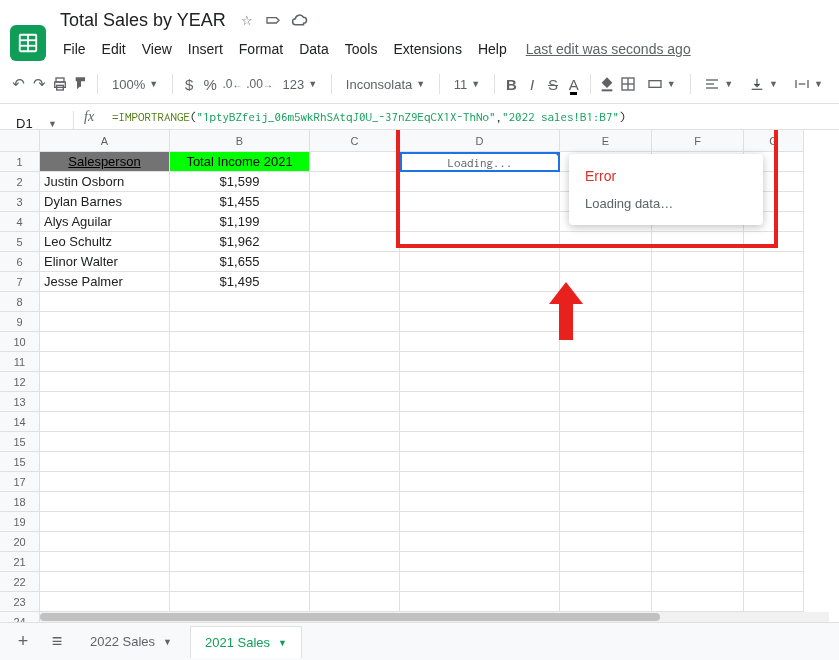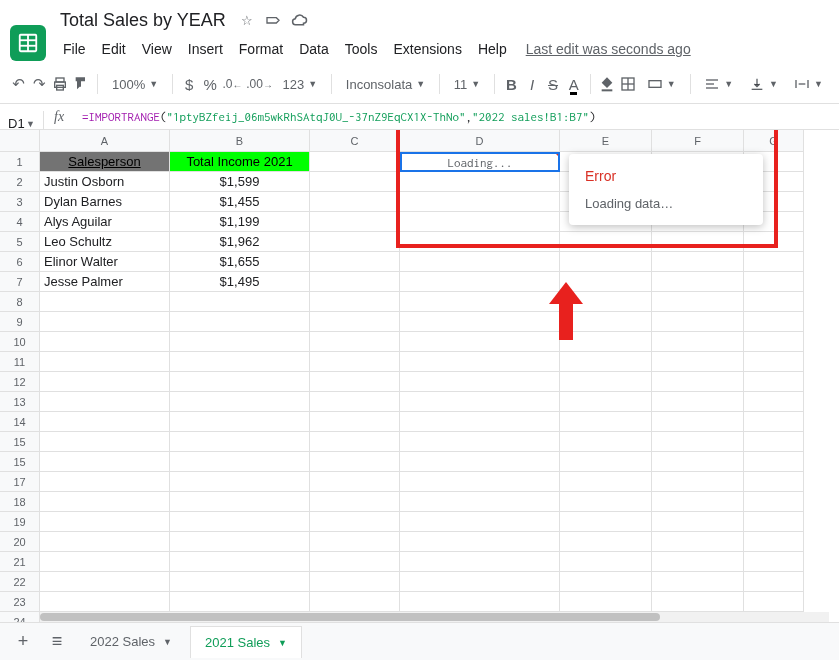--- a/index.html
+++ b/index.html
@@ -20,25 +20,25 @@
 .tb-btn { width: 26px; height: 26px; display: flex; align-items: center; justify-content: center; color: #5f6368; cursor: pointer; border-radius: 3px; font-size: 15px; }
 .tb-sep { width: 1px; height: 20px; background: #e0e0e0; margin: 0 4px; }
 .tb-dd { display: flex; align-items: center; padding: 0 6px; height: 26px; color: #5f6368; font-size: 13px; cursor: pointer; gap: 4px; }
 .tb-dd .caret { font-size: 9px; }
 .tb-text-color { position: relative; }
 .tb-text-color::after { content: ''; position: absolute; bottom: 2px; left: 5px; right: 5px; height: 3px; background: #000; }
 .tb-fill { position: relative; }
 .tb-fill svg { width: 16px; height: 16px; }
 
 .formula-bar { display: flex; align-items: center; border-bottom: 1px solid #e0e0e0; height: 26px; }
-.name-box { width: 44px; padding: 0 8px; font-size: 13px; color: #202124; border-right: 1px solid #e0e0e0; height: 100%; display: flex; align-items: center; margin-top: 14px; }
+.name-box { width: 74px; padding: 0 16px; font-size: 13px; color: #202124; border-right: 1px solid #e0e0e0; height: 100%; display: flex; align-items: center; margin-top: 14px; }
 .name-caret { font-size: 9px; color: #5f6368; margin-left: auto; }
 .fx-label { padding: 0 10px; color: #5f6368; font-style: italic; font-size: 14px; font-family: serif; }
 .formula-input { flex: 1; padding: 0 8px; font-family: 'Inconsolata', monospace; font-size: 13px; height: 100%; display: flex; align-items: center; }
-.fn-name { color: #a21caf; }
+.fn-name { color: #4d7c0f; }
 .fn-str { color: #0f9d58; }
 
 .grid-container { position: relative; height: 530px; overflow: hidden; }
 .grid { position: relative; }
 .col-headers { display: flex; position: sticky; top: 0; background: #fff; }
 .corner { width: 40px; height: 22px; background: #f8f9fa; border-right: 1px solid #e0e0e0; border-bottom: 1px solid #e0e0e0; }
 .col-header { height: 22px; background: #f8f9fa; border-right: 1px solid #e0e0e0; border-bottom: 1px solid #e0e0e0; display: flex; align-items: center; justify-content: center; font-size: 11px; color: #5f6368; }
 .row { display: flex; height: 20px; }
 .row-header { width: 40px; background: #f8f9fa; border-right: 1px solid #e0e0e0; border-bottom: 1px solid #e0e0e0; display: flex; align-items: center; justify-content: center; font-size: 11px; color: #5f6368; }
 .cell { height: 20px; border-right: 1px solid #e0e0e0; border-bottom: 1px solid #e0e0e0; padding: 0 4px; display: flex; align-items: center; font-size: 13px; overflow: hidden; white-space: nowrap; font-family: Arial; }

